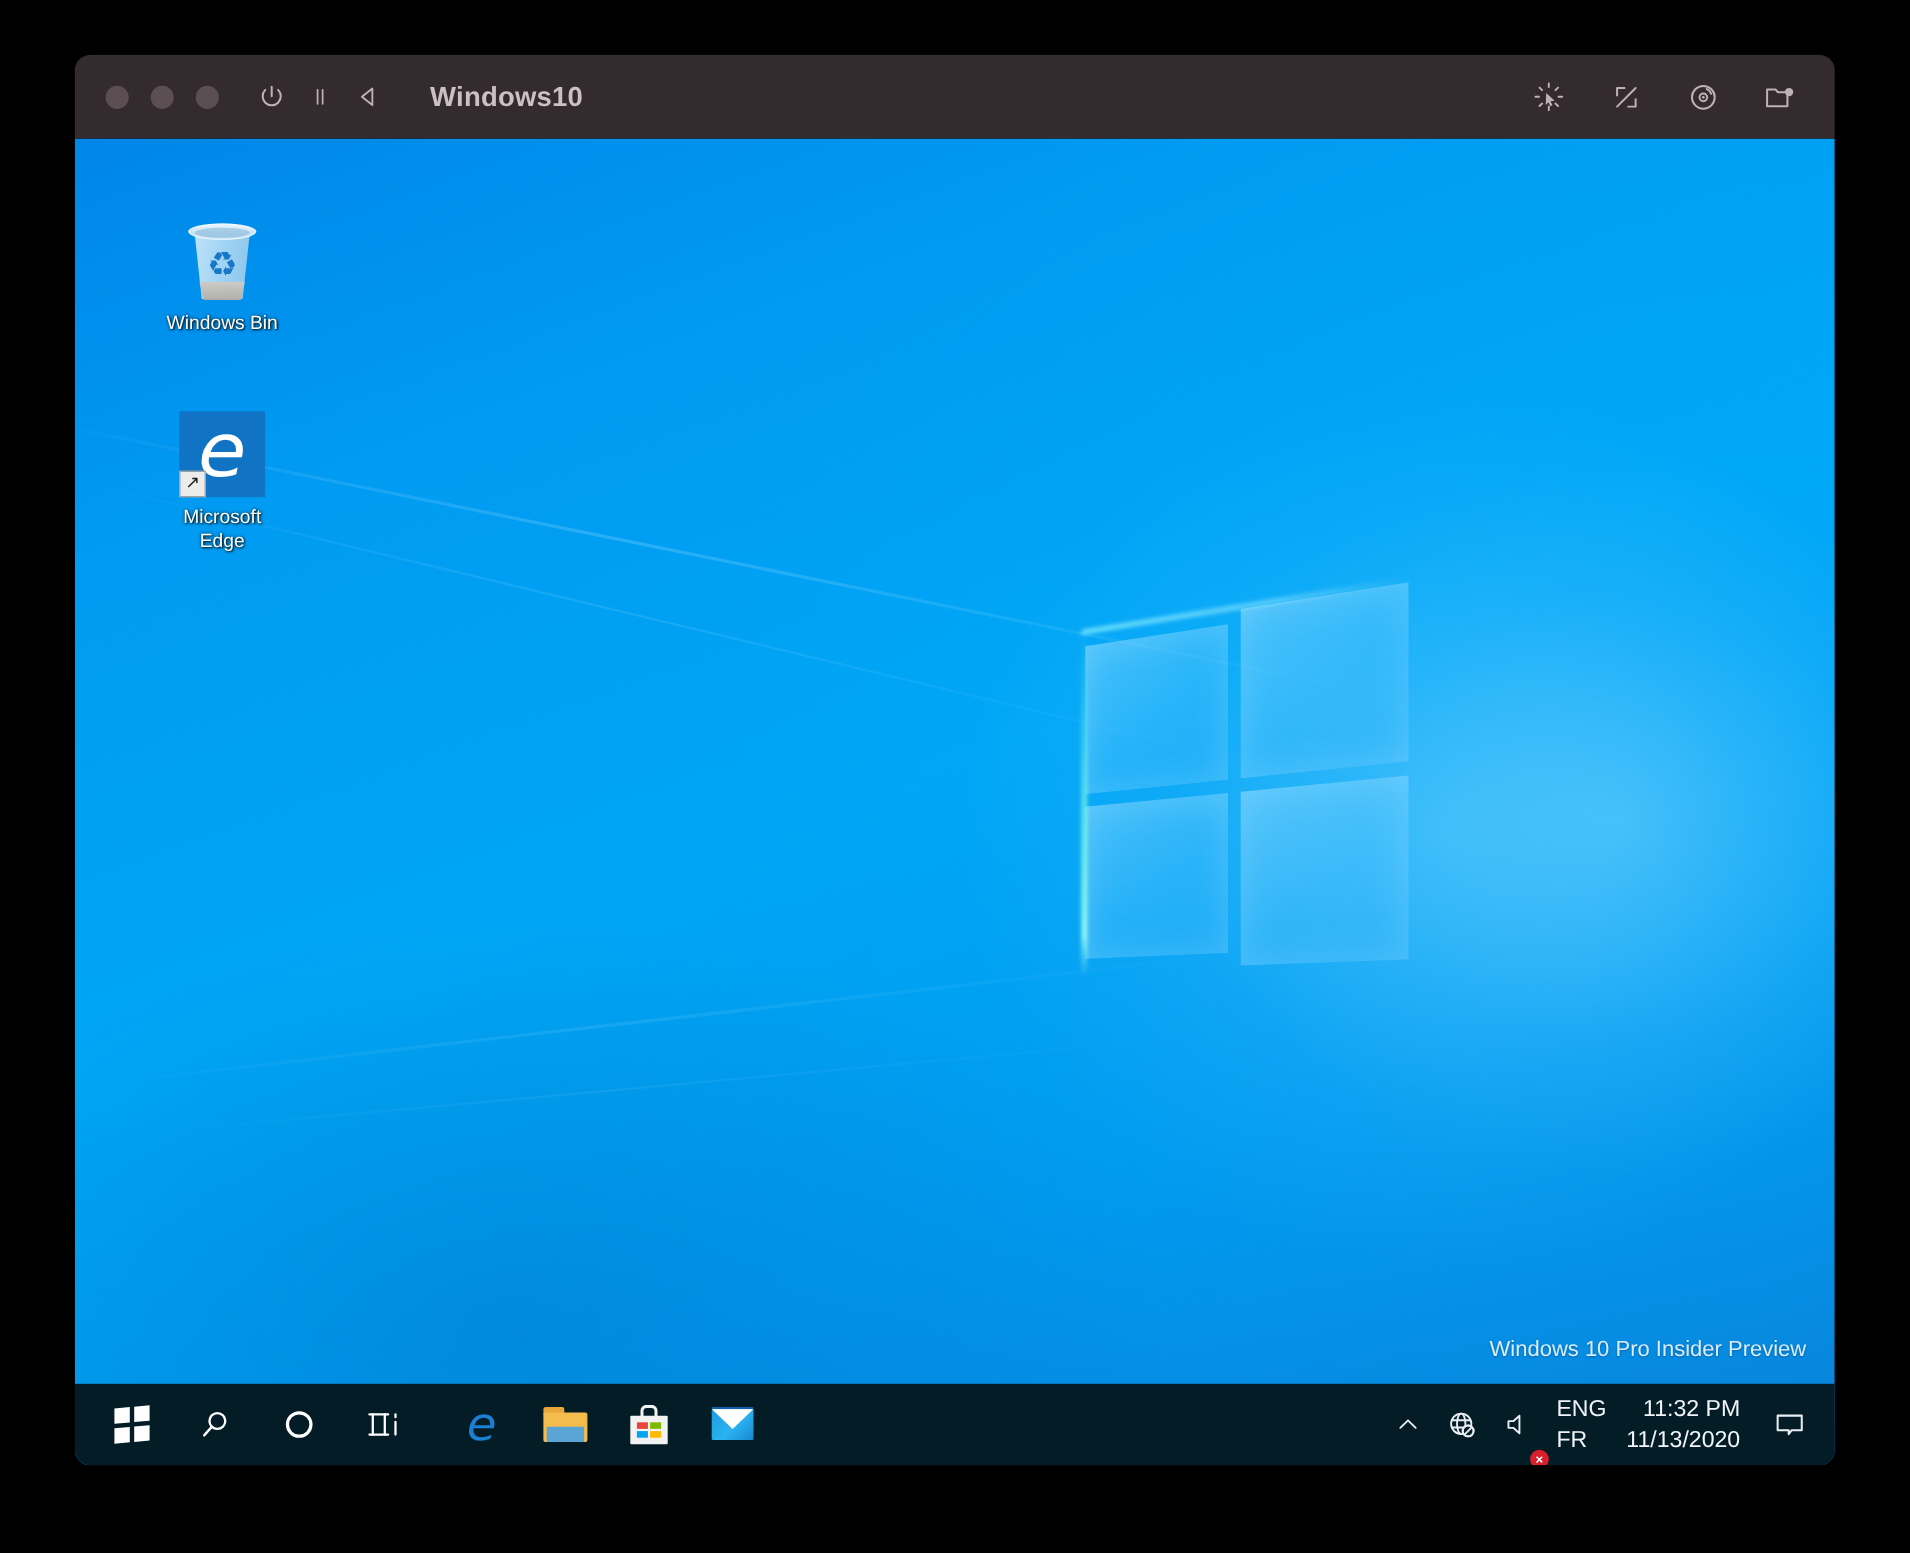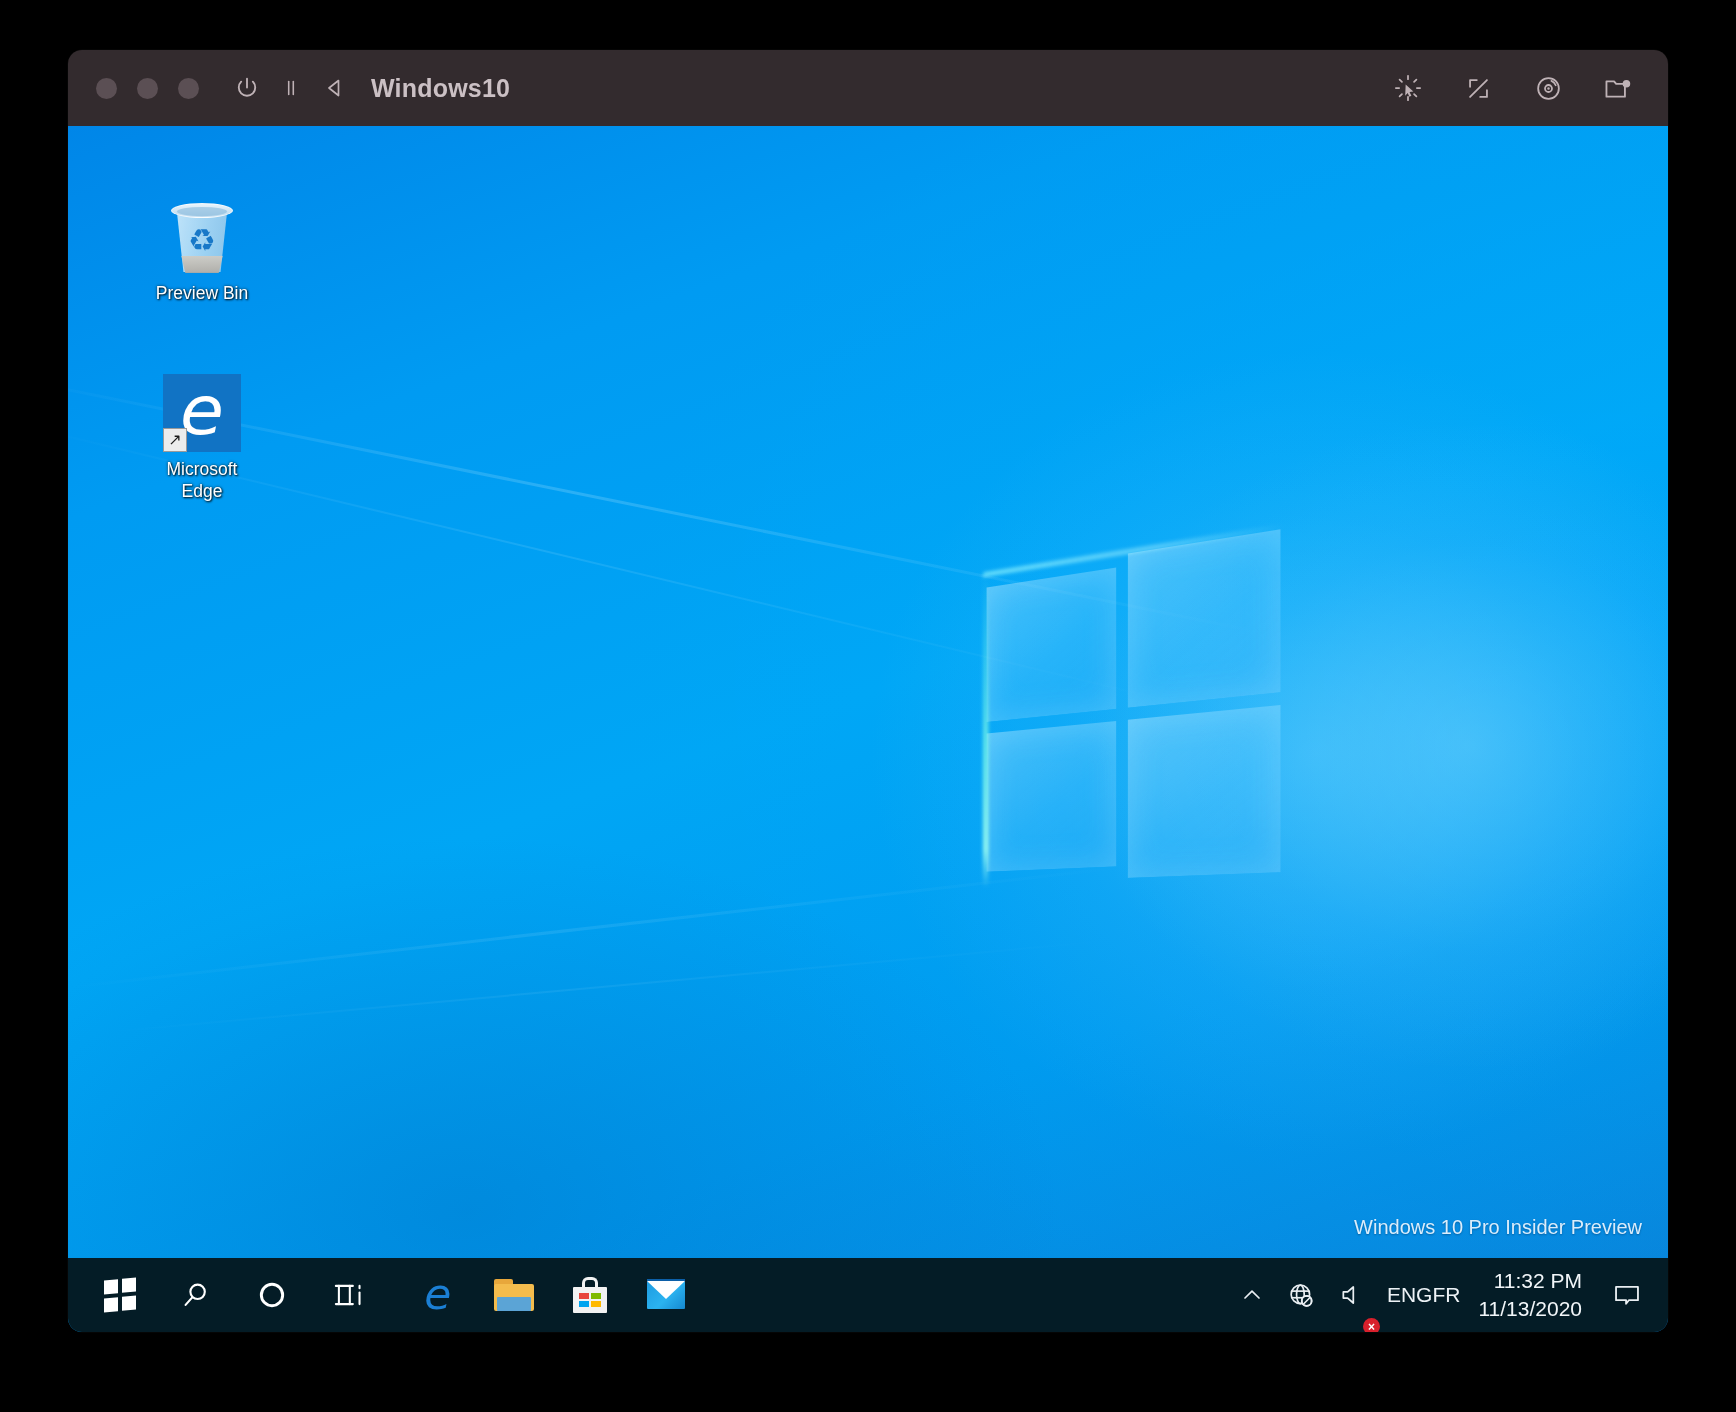--- a/index.html
+++ b/index.html
@@ -36,21 +36,21 @@
     background: #5B4F54;
   }
   .tb-sep { width: 26px; }
   .tb-icon {
     width: 44px; height: 44px;
     display: flex; align-items: center; justify-content: center;
     color: #BFB2B6;
   }
   .tb-icon svg { display: block; }
   #vm-title {
-    margin-left: 14px;
+    margin-left: 34px;
     color: #CBC0C4;
     font-size: 25px;
     font-weight: bold;
     letter-spacing: 0.2px;
     white-space: nowrap;
   }
   #titlebar-right {
     margin-left: auto;
     display: flex; align-items: center; gap: 26px;
     padding-right: 6px;
@@ -232,21 +232,21 @@
     display: flex; align-items: center; justify-content: center;
     color: #FFFFFF;
   }
   #taskbar-apps { display: flex; align-items: center; margin-left: 14px; }
   #tray { margin-left: auto; display: flex; align-items: center; gap: 0; padding-right: 8px; }
   .tray-btn {
     height: 74px; display: flex; align-items: center; justify-content: center;
     color: #E9EEF2; padding: 0 12px;
   }
   #lang-indicator {
-    display: flex; flex-direction: row; align-items: center; justify-content: center;
+    display: flex; flex-direction: column; justify-content: center;
     color: #EDF2F6; font-size: 21px; line-height: 1.32;
     padding: 0 14px 0 10px;
   }
   #clock {
     display: flex; flex-direction: column; align-items: flex-end; justify-content: center;
     color: #F2F6F9; font-size: 21px; line-height: 1.32;
     padding: 0 18px 0 4px;
   }
 
   
@@ -412,21 +412,21 @@
     </div>
 
     <div class="desktop-icon" id="icon-recycle-bin">
       <div class="bin-wrap">
         <div class="bin-body"></div>
         <div class="bin-base"></div>
         <div class="bin-rim"></div>
         <div class="bin-rim-inner"></div>
         <div class="recycle-sym">♻</div>
       </div>
-      <div class="di-label">Preview Bin</div>
+      <div class="di-label">Windows Bin</div>
     </div>
 
     <div class="desktop-icon" id="icon-edge">
       <div class="edge-tile">
         <span class="edge-e">e</span>
         <span class="shortcut-badge">↗</span>
       </div>
       <div class="di-label">Microsoft
 Edge</div>
     </div>

